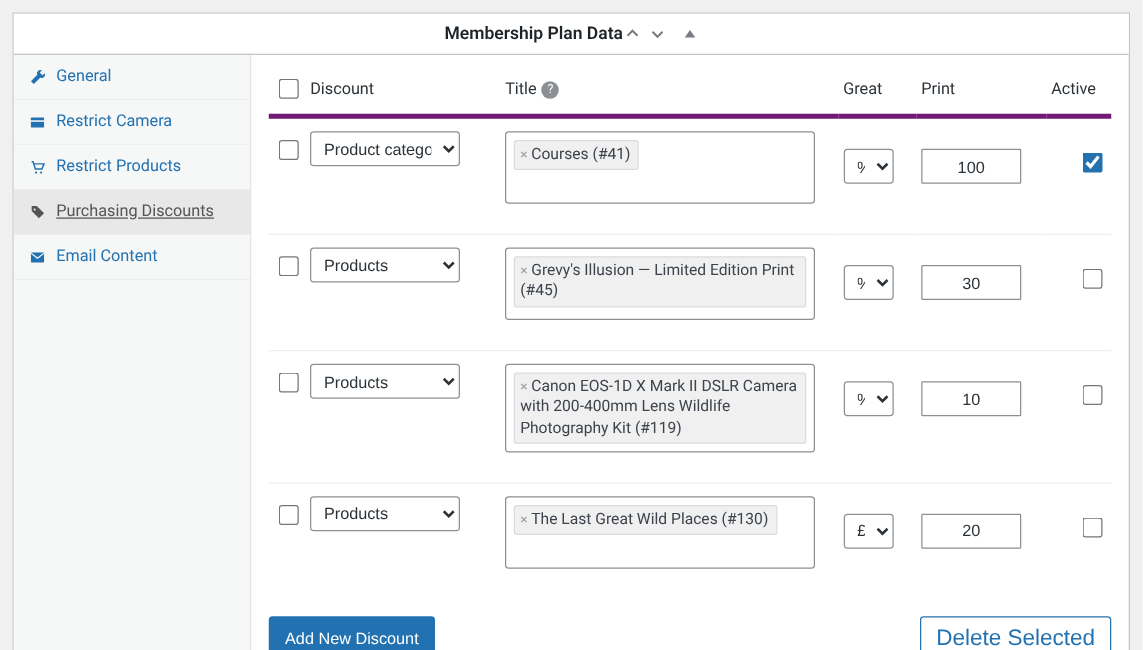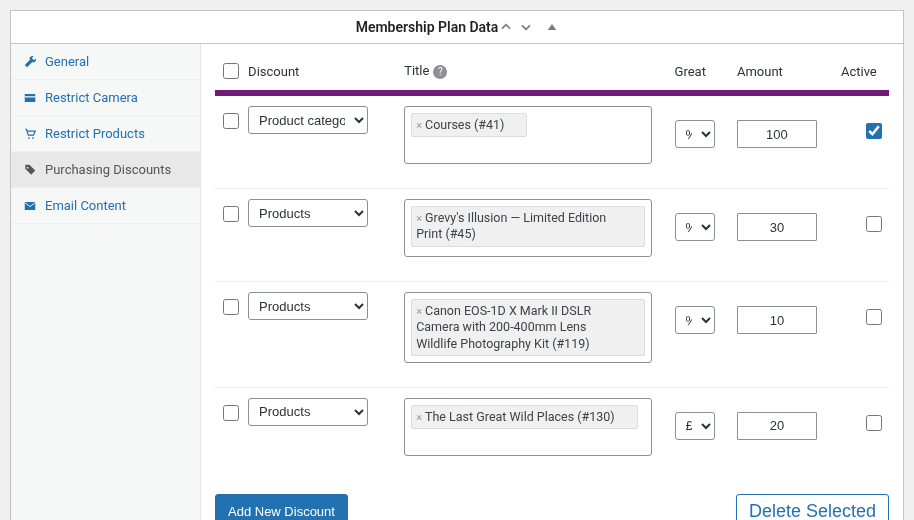--- a/index.html
+++ b/index.html
@@ -47,36 +47,37 @@
     align-items: center;
     gap: 8px;
     padding: 10px 12px;
     color: #2271b1;
     border-bottom: 1px solid #eee;
     cursor: pointer;
   }
   .tab.active {
     background: #e8e8e8;
     color: #555;
+    text-decoration: underline;
   }
   .tab .icon { width: 14px; height: 14px; display: inline-flex; align-items: center; justify-content: center; }
   .content {
     flex: 1;
     padding: 8px 14px 14px 14px;
   }
   table.discounts {
     width: 100%;
     border-collapse: collapse;
     table-layout: fixed;
   }
   table.discounts thead th {
     text-align: left;
     font-weight: 400;
     color: #2c3338;
-    border-bottom: 6px solid #701a75;
+    border-bottom: 4px solid #701a75;
     padding: 8px 4px;
     vertical-align: middle;
   }
   table.discounts tbody td {
     vertical-align: top;
     padding: 10px 4px 24px 4px;
     border-bottom: 1px solid #eee;
   }
   table.discounts tbody tr:last-child td { border-bottom: none; }
   .col-check { width: 28px; text-align: left; }
@@ -102,21 +103,21 @@
     min-height: 58px;
     padding: 4px;
     width: 248px;
     background: #fff;
   }
   .token {
     display: inline-block;
     background: #f0f0f1;
     border: 1px solid #dcdcde;
     border-radius: 2px;
-    padding: 3px 22px 3px 4px;
+    padding: 3px 6px 3px 4px;
     margin: 2px;
     font-size: 12.5px;
     line-height: 1.3;
     color: #3c434a;
   }
   .token .x {
     color: #999;
     margin-right: 3px;
     cursor: pointer;
     font-size: 11px;
@@ -254,21 +255,21 @@
             <col class="col-type">
             <col class="col-amount">
             <col class="col-active">
         </colgroup>
         <thead>
           <tr>
             <th class="col-check"><input type="checkbox" style=""></th>
             <th>Discount</th>
             <th><span>Title</span><span class="help-icon">?</span></th>
             <th>Great</th>
-            <th>Amount</th>
+            <th>Print</th>
             <th class="col-active">Active</th>
           </tr>
         </thead>
         <tbody id="rows-body">
             <tr>
               <td style="padding-top: 14px;"><input type="checkbox" style=""></td>
               <td><select><option value="product_categories">Product categories</option><option value="products">Products</option></select></td>
               <td>
                 <div class="token-box"><span class="token"><span class="x">×</span><span>Courses (#41)</span></span></div>
               </td>

